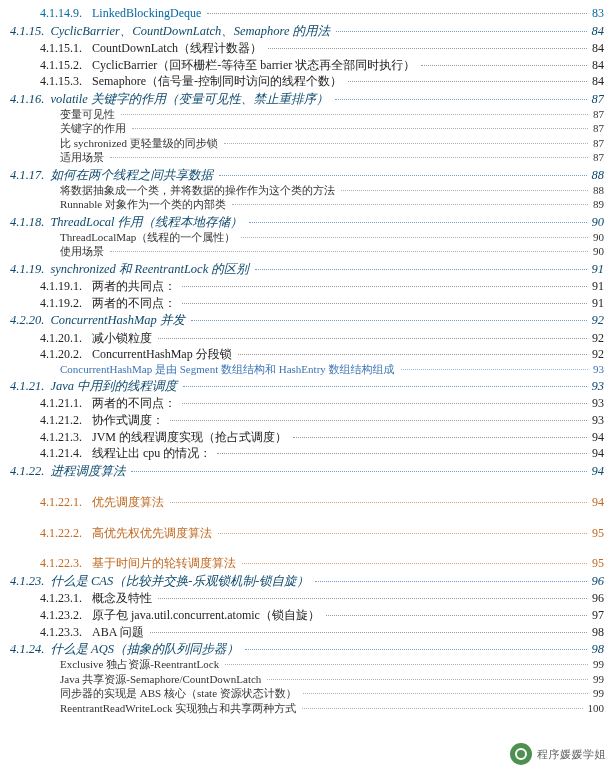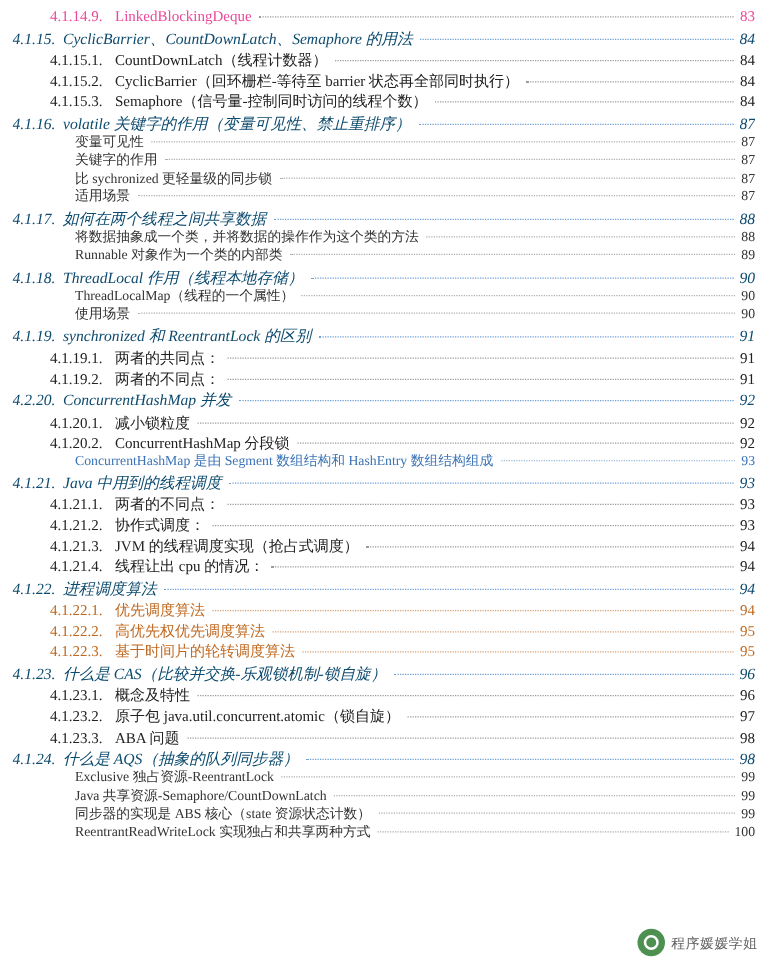--- a/index.html
+++ b/index.html
@@ -79,27 +79,27 @@
     font-size: 11px;
     padding-left: 50px;
     margin-top: 1px;
   }
   .lvl-3b .dots { border-bottom-color: #9dbde0; }
 
   .lvl-2o {          
     color: #c0681f;
     font-size: 12px;
     padding-left: 30px;
-    margin-top: 2px;
+    margin-top: 16px;
   }
   .lvl-2o .num { padding-right: 10px; }
   .lvl-2o .dots { border-bottom-color: #d6a277; }
 
   .lvl-1 {           
-    color: #ec4899;
+    color: #0369a1;
     font-size: 12px;
     padding-left: 30px;
   }
   .lvl-1 .num { padding-right: 10px; }
 
   .watermark {
     position: absolute;
     right: 8px;
     bottom: 6px;
     display: flex;

